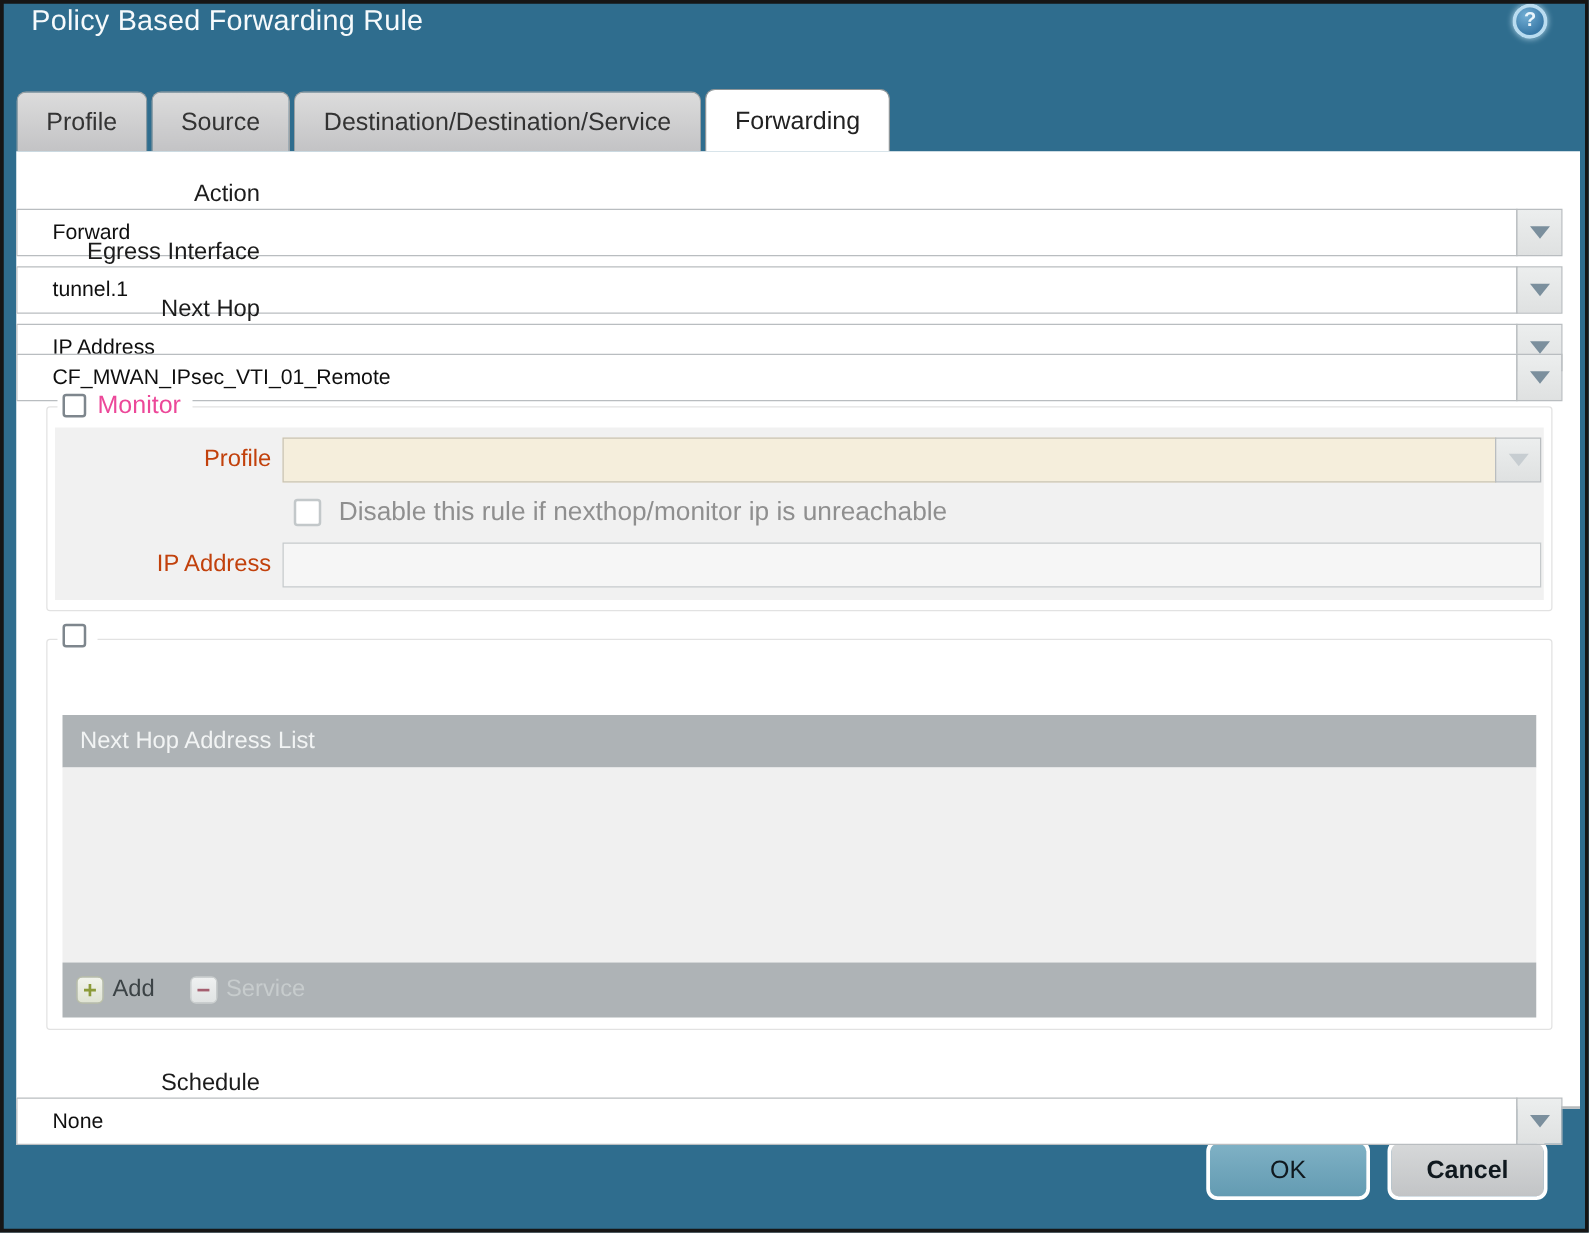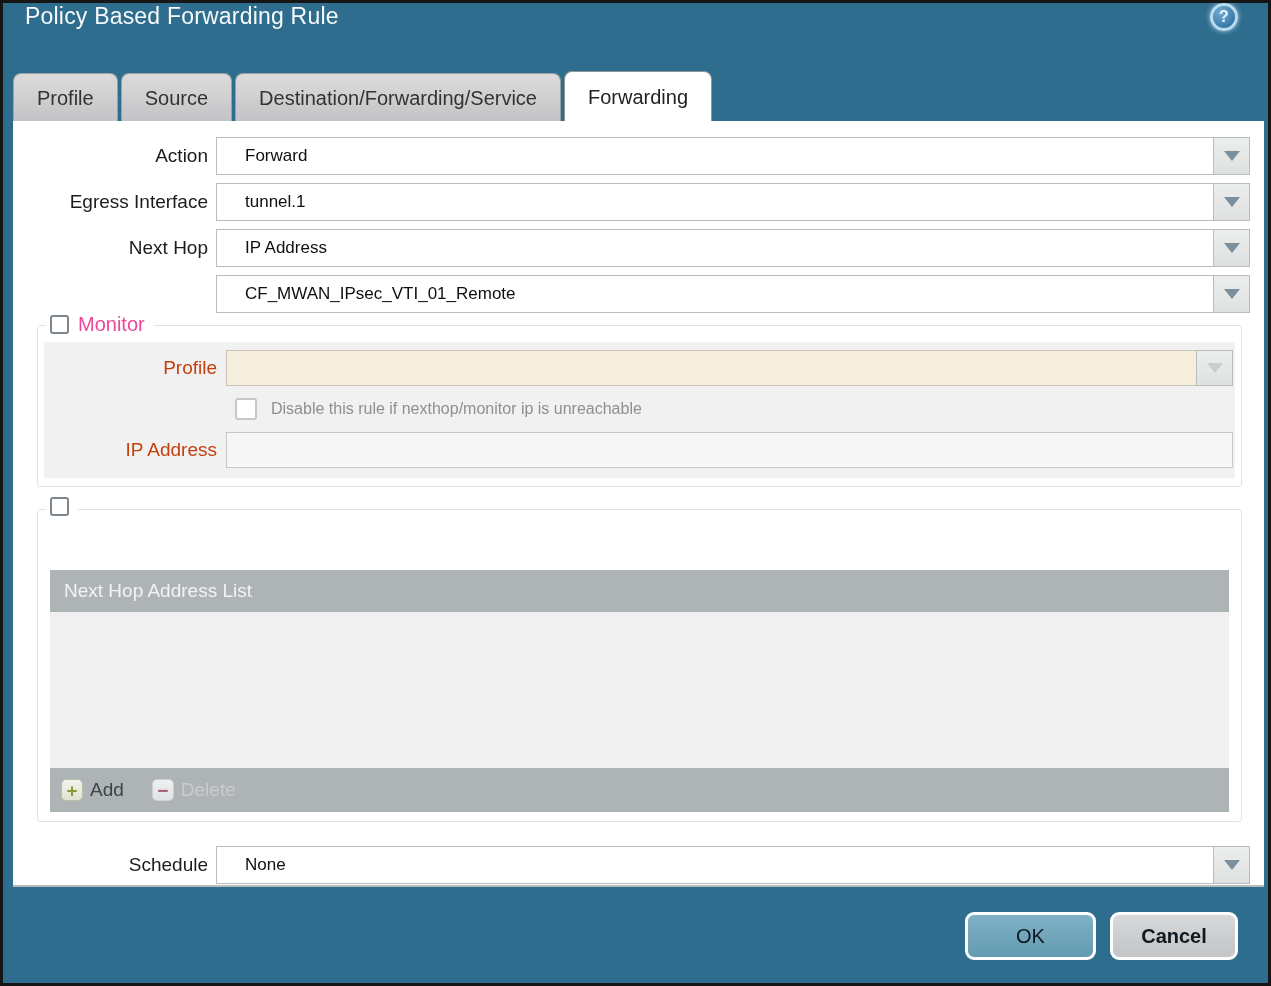--- a/index.html
+++ b/index.html
@@ -23,21 +23,21 @@
   .tab { height:48px; line-height:48px; padding:0 23px; font-size:20px; color:#333;
     background:linear-gradient(#dcdcdc,#c3c3c5);
     border:1px solid #9aa0a3; border-bottom:none;
     border-radius:8px 8px 0 0; cursor:pointer; white-space:nowrap; }
   .tab.active { height:50px; line-height:50px; background:#ffffff; color:#222;
     border-color:#8d9598; }
   
   .content { position:absolute; left:10px; top:118px; width:1251px; height:766px;
     background:#ffffff; border-bottom:2px solid #b7bbbd; padding-top:16px; z-index:1; }
   
-  .frow { display:flex; align-items:stretch; height:38px; margin:0 14px 8px 0; }
+  .frow { display:flex; align-items:stretch; height:38px; margin:0 14px 8px 0;flex-direction:column; }
   .flabel { width:203px; text-align:right; padding:8px 8px 0 0;
     font-size:19px; color:#1c1c1c; white-space:nowrap; }
   .dd { flex:1; display:flex; }
   .dd-text { flex:1; border:1px solid #b9bdc0; background:#fff;
     font-size:17px; color:#0f0f0f; padding:0 28px; line-height:36px;
     white-space:nowrap; overflow:hidden; }
   .dd-btn { width:37px; background:linear-gradient(#eceeee,#dfe1e1);
     border:1px solid #b9bdc0; margin-left:-1px; cursor:pointer;
     display:flex; align-items:center; justify-content:center; }
   .tri { width:0; height:0; border-left:8px solid transparent;
@@ -53,21 +53,21 @@
     border-radius:3px; cursor:pointer; }
   .cb.light { border-color:#c3c8ca; }
   
   .mpanel { background:#f1f1f1; padding:8px 0 10px 0; }
   .mrow { display:flex; align-items:stretch; height:36px; margin:0 2px 0 0; }
   .mlabel { width:182px; text-align:right; padding:7px 9px 0 0;
     font-size:19px; color:#c2410c; white-space:nowrap; }
   .cream { background:#f5eedc; border-color:#c9c4b4; }
   .grayfield { background:#f6f6f6; border:1px solid #c6cacc; flex:1; }
   .cbrow { display:flex; align-items:center; gap:14px; margin:12px 0 12px 191px; }
-  .cbrow-label { font-size:16px; color:#8f8f8f; }
+  .cbrow-label { font-size:21px; color:#8f8f8f; }
   
   .table { margin:8px 6px 0 6px; }
   .thead { height:42px; line-height:42px; background:#aeb3b6; color:#f2f4f4;
     font-size:19px; padding-left:14px;margin-top:44px; }
   .tbody { height:156px; background:#f0f0f0; }
   .tfoot { height:44px; background:#aeb3b6; display:flex; align-items:center;
     padding-left:11px; gap:28px; }
   .tool-btn { display:flex; align-items:center; gap:7px; cursor:pointer;
     font-size:19px; color:#3c4346; }
   .tool-btn.disabled { color:#c7cccd; cursor:default; }
@@ -91,21 +91,21 @@
 <div class="dialog">
 
   <div class="titlebar">
     <div class="title">Policy Based Forwarding Rule</div>
     <div class="help">?</div>
   </div>
 
   <div class="tabs">
     <div class="tab">Profile</div>
     <div class="tab">Source</div>
-    <div class="tab">Destination/Forwarding/Service</div>
+    <div class="tab">Destination/Destination/Service</div>
     <div class="tab active">Forwarding</div>
   </div>
 
   <div class="content">
 
     <div class="frow">
       <div class="flabel">Action</div>
       <div class="dd">
         <div class="dd-text">Forward</div>
         <div class="dd-btn">
@@ -177,21 +177,21 @@
       <div class="table">
         <div class="thead">Next Hop Address List</div>
         <div class="tbody"></div>
         <div class="tfoot">
           <div class="tool-btn">
             <span class="tool-ic">+</span>
             <span>Add</span>
           </div>
           <div class="tool-btn disabled">
             <span class="tool-ic minus">−</span>
-            <span>Delete</span>
+            <span>Service</span>
           </div>
         </div>
       </div>
     </div>
 
     <div class="frow" style="margin-top:24px;">
       <div class="flabel">Schedule</div>
       <div class="dd">
         <div class="dd-text">None</div>
         <div class="dd-btn">

